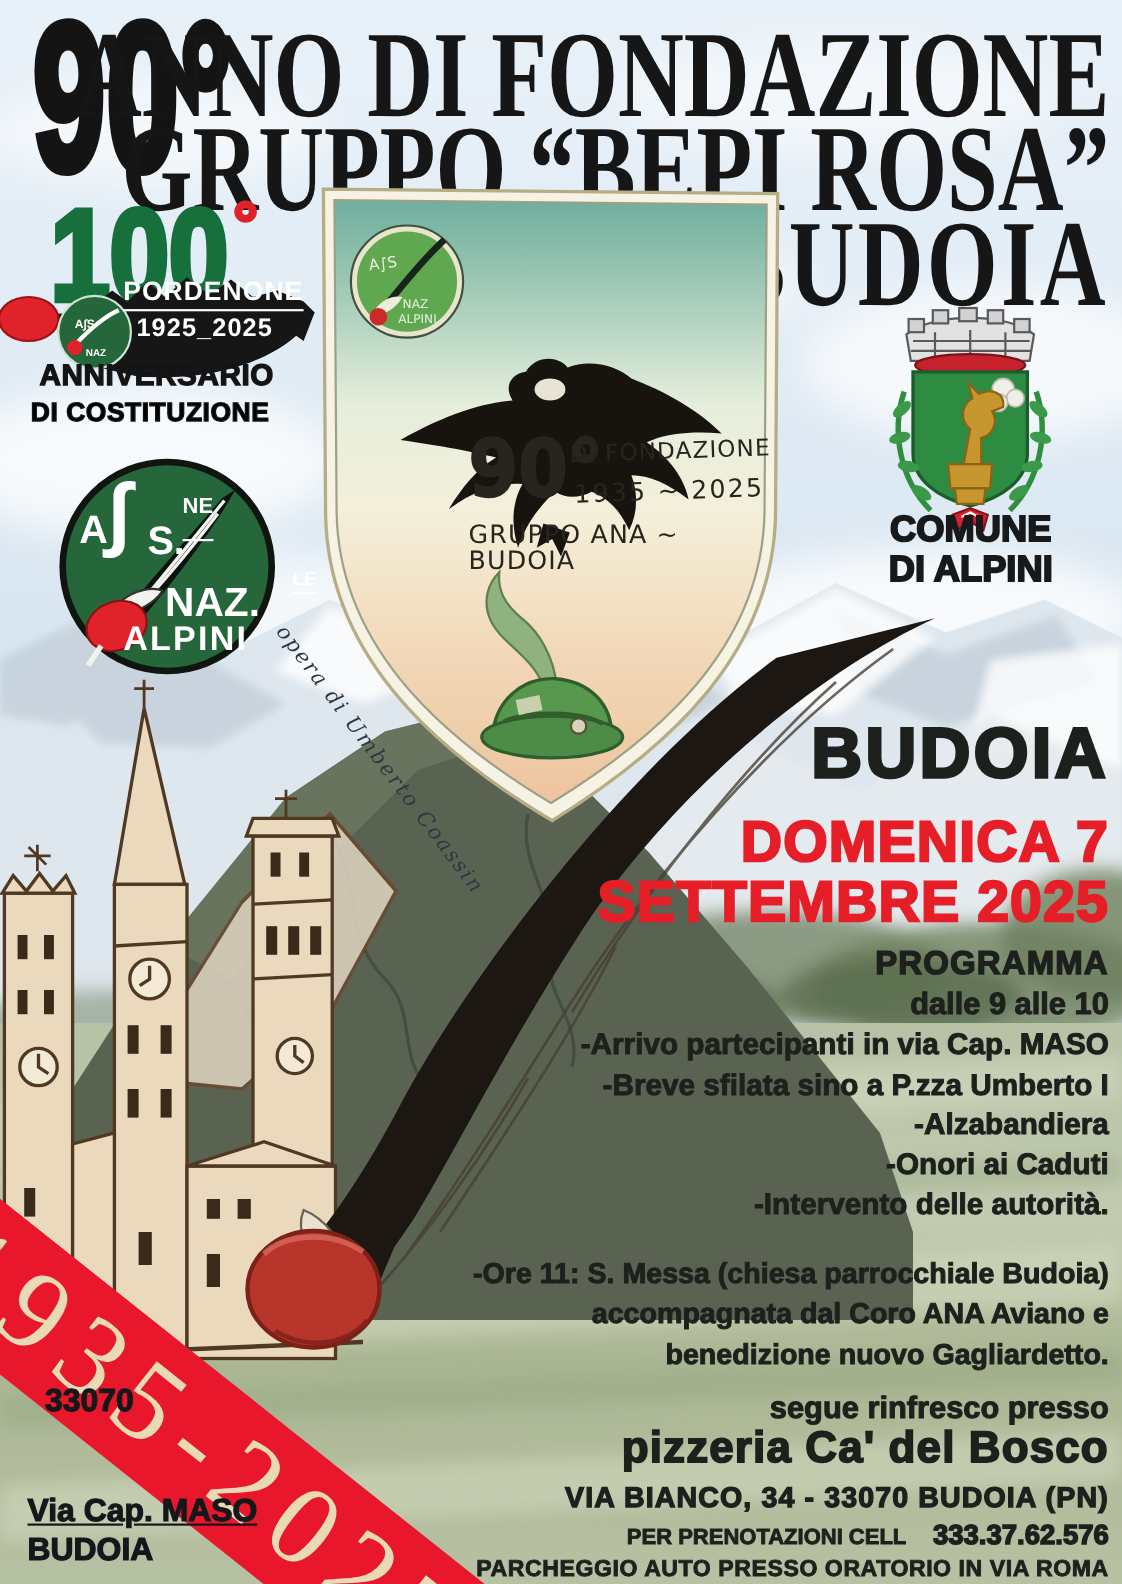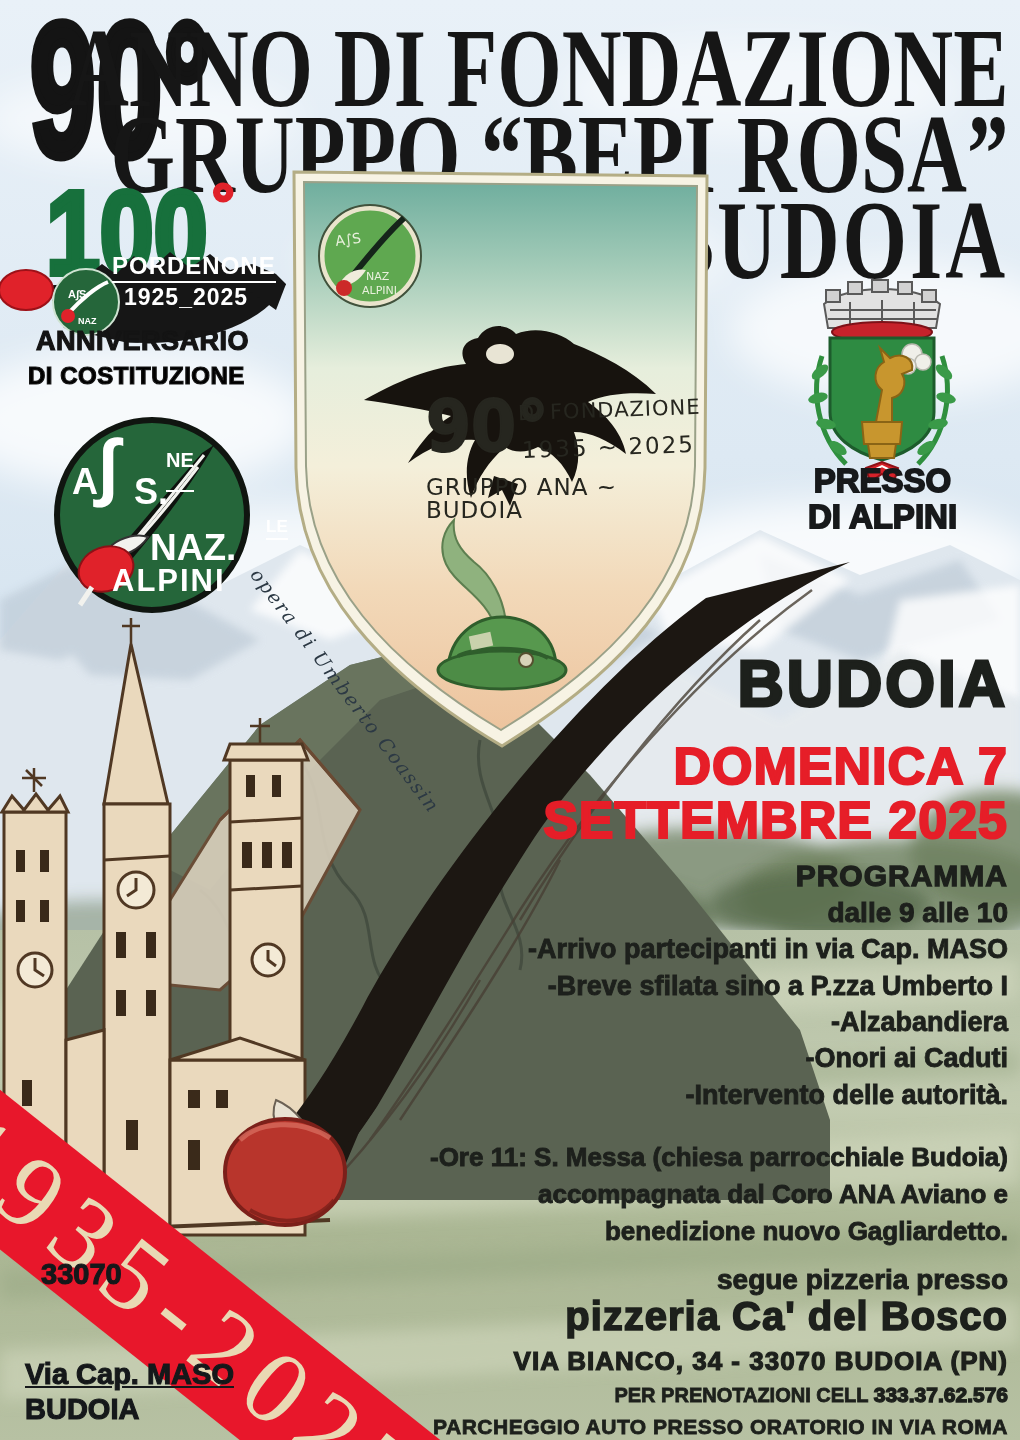--- a/index.html
+++ b/index.html
@@ -68,21 +68,21 @@
   .ptitle{top:861px;font:700 30px/1 "Liberation Sans",sans-serif;-webkit-text-stroke:1.3px #1d201c;letter-spacing:1px;}
   .ptime{top:899px;font:700 28px/1 "Liberation Sans",sans-serif;-webkit-text-stroke:1px #1d201c;}
   .pit{font:700 27px/1 "Liberation Sans",sans-serif;-webkit-text-stroke:.9px #1d201c;}
   .pi0{top:936px;} .pi1{top:973px;text-align:right;} .pi2{top:1009px;} .pi3{top:1045px;} .pi4{top:1082px;}
   .ms{font:700 26px/1 "Liberation Sans",sans-serif;-webkit-text-stroke:.9px #1d201c;}
   .ms0{top:1144px;} .ms1{top:1181px;} .ms2{top:1218px;}
   .segue{top:1266px;font:700 28px/1 "Liberation Sans",sans-serif;-webkit-text-stroke:1px #1d201c;}
   .pizz{top:1296px;font:700 40px/1 "Liberation Sans",sans-serif;-webkit-text-stroke:1.6px #1d201c;letter-spacing:1px;}
   .via{top:1348px;font:700 26px/1 "Liberation Sans",sans-serif;-webkit-text-stroke:1.2px #1d201c;letter-spacing:1px;}
   .pren{top:1384px;font:700 20px/1 "Liberation Sans",sans-serif;-webkit-text-stroke:.8px #1d201c;}
-  .pren .phone{font-size:21px;-webkit-text-stroke:1.4px #1d201c;}
+  .pren .phone{font-size:25px;margin-left:19px;-webkit-text-stroke:1.4px #1d201c;}
   .park{top:1416px;font:700 21px/1 "Liberation Sans",sans-serif;-webkit-text-stroke:.8px #1d201c;letter-spacing:.5px;}
 
   
   #banner{left:-60px;top:1042px;width:980px;height:125px;background:#e8172b;
           transform:rotate(38.5deg);transform-origin:0 0;}
   #banner span{display:block;padding-left:74px;font:400 104px/122px "Liberation Serif",serif;
                color:#e9d9b4;letter-spacing:14px;white-space:nowrap;}
 
   
   .addr{left:25px;font:700 29px/1 "Liberation Sans",sans-serif;color:#15181a;-webkit-text-stroke:1.1px #15181a;}
@@ -403,41 +403,41 @@
         <ellipse cx="156" cy="126" rx="10" ry="5" transform="rotate(15 156 126)"></ellipse>
         <ellipse cx="148" cy="152" rx="10" ry="5" transform="rotate(-10 148 152)"></ellipse>
         <ellipse cx="136" cy="176" rx="10" ry="5" transform="rotate(-35 136 176)"></ellipse>
       </g>
 
       <g stroke-width="2">
         <path d="M76,196 L92,190 L108,196 L104,210 L92,202 L80,210 Z" fill="#d6222a" stroke="#8e1016"></path>
         <path d="M84,198 L92,194 L100,198" fill="none" stroke="#fff"></path>
       </g>
     </svg>
-    <div class="abs com1">PRESSO</div>
+    <div class="abs com1">COMUNE</div>
     <div class="abs com2">DI ALPINI</div>
   </div>
 
   <div class="abs blk budoia-big r">BUDOIA</div>
   <div class="abs date1 r">DOMENICA 7</div>
   <div class="abs date2 r">SETTEMBRE 2025</div>
 
   <div class="abs blk ptitle r">PROGRAMMA</div>
   <div class="abs blk ptime r">dalle 9 alle 10</div>
   <div class="abs blk pit pi0 r">-Arrivo partecipanti in via Cap. MASO</div>
   <div class="abs blk pit pi1 r">-Breve sfilata sino a P.zza Umberto I</div>
   <div class="abs blk pit pi2 r">-Alzabandiera</div>
   <div class="abs blk pit pi3 r">-Onori ai Caduti</div>
   <div class="abs blk pit pi4 r">-Intervento delle autorità.</div>
 
   <div class="abs blk ms ms0 r">-Ore 11: S. Messa (chiesa parrocchiale Budoia)</div>
   <div class="abs blk ms ms1 r">accompagnata dal Coro ANA Aviano e</div>
   <div class="abs blk ms ms2 r">benedizione nuovo Gagliardetto.</div>
 
-  <div class="abs blk segue r">segue pizzeria presso</div>
+  <div class="abs blk segue r">segue rinfresco presso</div>
   <div class="abs blk pizz r">pizzeria Ca' del Bosco</div>
   <div class="abs blk via r">VIA BIANCO, 34 - 33070 BUDOIA (PN)</div>
   <div class="abs blk pren r"><span>PER PRENOTAZIONI CELL </span><span class="phone">333.37.62.576</span></div>
   <div class="abs blk park r">PARCHEGGIO AUTO PRESSO ORATORIO IN VIA ROMA</div>
 
   <div class="abs" id="banner">
     <span>1935-2025</span>
   </div>
 
   <div class="abs addr ad0">33070</div>

